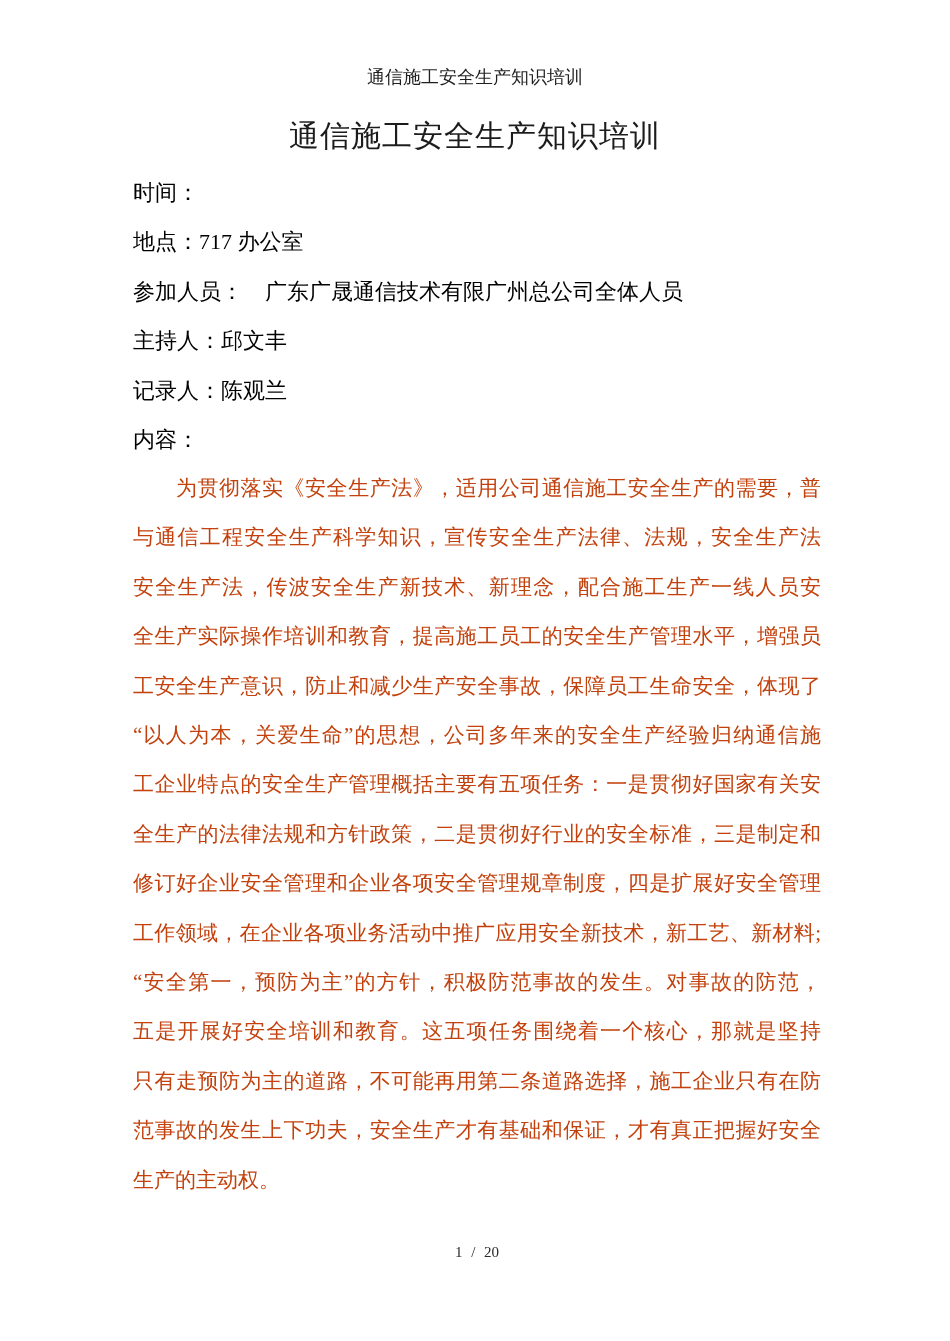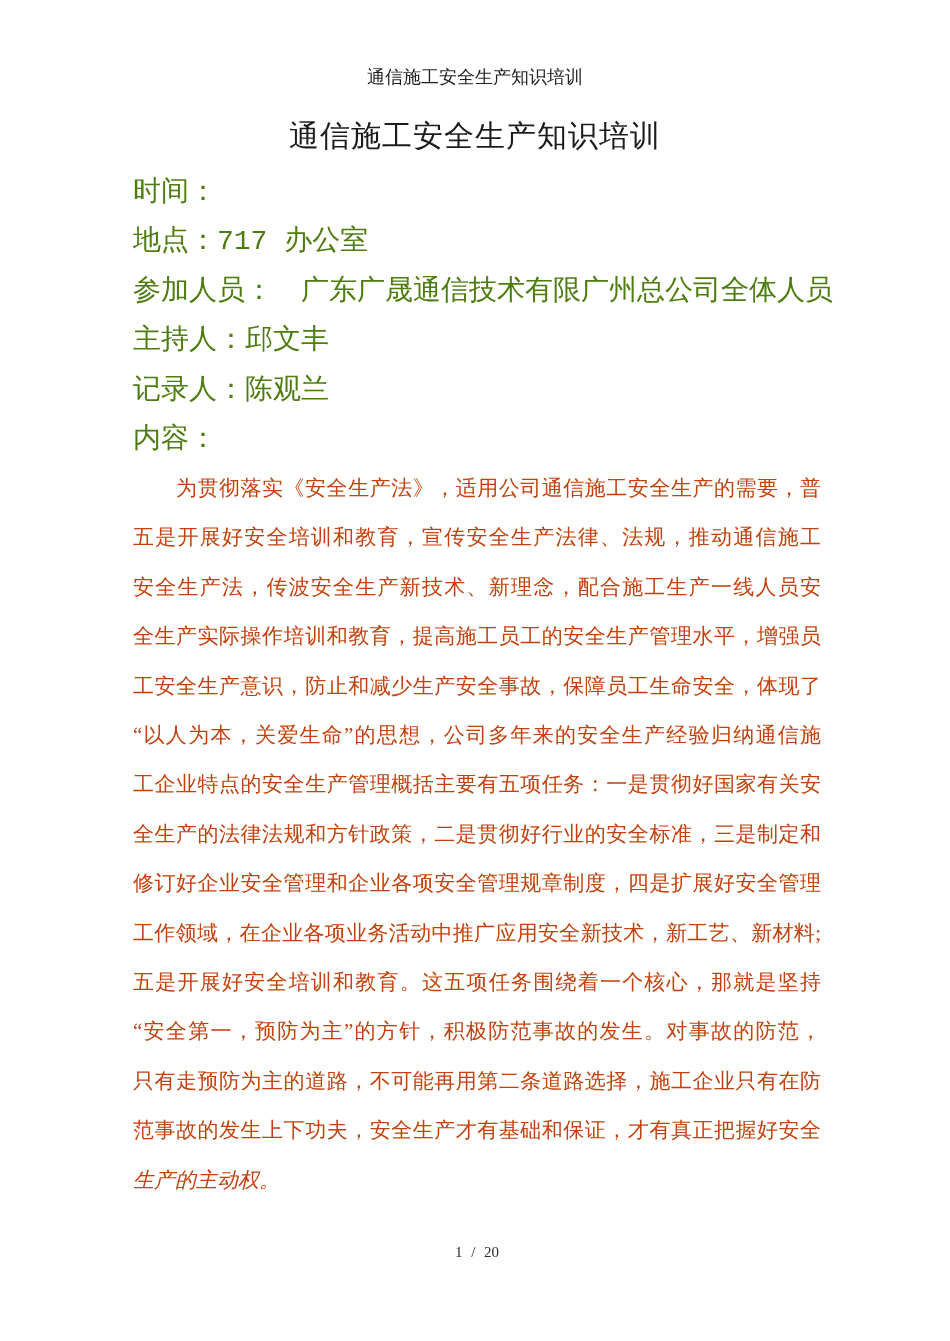--- a/index.html
+++ b/index.html
@@ -39,46 +39,44 @@
     line-height: 40px;
     color: #1c1c1c;
   }
   .meta {
     position: absolute;
     top: 168px;
     left: 133px;
     width: 690px;
   }
   .meta-line {
-    font-size: 28px;
+    font-size: 22px;
     line-height: 49.4px;
     white-space: pre;
-    color: #4d7c0f;
-    font-family: Liberation Mono, monospace;
+    color: #000000;
   }
   .body-text {
     position: absolute;
     top: 464px;
     left: 133px;
     width: 688px;
   }
   .bline {
     font-size: 21px;
     line-height: 49.4px;
     text-align: justify;
     text-align-last: justify;
     color: #c2410c;
   }
   .bline.indent {
     padding-left: 43px;
   }
   .bline.last {
     text-align: left;
     text-align-last: left;
-    font-style: italic;
   }
   .footer {
     position: absolute;
     top: 1243px;
     left: 133px;
     width: 688px;
     text-align: center;
     font-size: 15px;
     line-height: 19px;
     color: #2a2a2a;
@@ -99,31 +97,31 @@
     <div class="meta-line">时间：</div>
     <div class="meta-line">地点：717 办公室</div>
     <div class="meta-line">参加人员：　广东广晟通信技术有限广州总公司全体人员</div>
     <div class="meta-line">主持人：邱文丰</div>
     <div class="meta-line">记录人：陈观兰</div>
     <div class="meta-line">内容：</div>
   </div>
 
   <div class="body-text">
     <div class="bline indent">为贯彻落实《安全生产法》，适用公司通信施工安全生产的需要，普</div>
-    <div class="bline">五是开展好安全培训和教育，宣传安全生产法律、法规，推动通信施工</div>
+    <div class="bline">与通信工程安全生产科学知识，宣传安全生产法律、法规，安全生产法</div>
     <div class="bline">安全生产法，传波安全生产新技术、新理念，配合施工生产一线人员安</div>
     <div class="bline">全生产实际操作培训和教育，提高施工员工的安全生产管理水平，增强员</div>
     <div class="bline">工安全生产意识，防止和减少生产安全事故，保障员工生命安全，体现了</div>
     <div class="bline">“以人为本，关爱生命”的思想，公司多年来的安全生产经验归纳通信施</div>
     <div class="bline">工企业特点的安全生产管理概括主要有五项任务：一是贯彻好国家有关安</div>
     <div class="bline">全生产的法律法规和方针政策，二是贯彻好行业的安全标准，三是制定和</div>
     <div class="bline">修订好企业安全管理和企业各项安全管理规章制度，四是扩展好安全管理</div>
     <div class="bline">工作领域，在企业各项业务活动中推广应用安全新技术，新工艺、新材料;</div>
+    <div class="bline">“安全第一，预防为主”的方针，积极防范事故的发生。对事故的防范，</div>
     <div class="bline">五是开展好安全培训和教育。这五项任务围绕着一个核心，那就是坚持</div>
-    <div class="bline">“安全第一，预防为主”的方针，积极防范事故的发生。对事故的防范，</div>
     <div class="bline">只有走预防为主的道路，不可能再用第二条道路选择，施工企业只有在防</div>
     <div class="bline">范事故的发生上下功夫，安全生产才有基础和保证，才有真正把握好安全</div>
     <div class="bline last">生产的主动权。</div>
   </div>
 
   <div class="footer">
     <span>1</span>
     <span class="sep">/</span>
     <span>20</span>
   </div>

